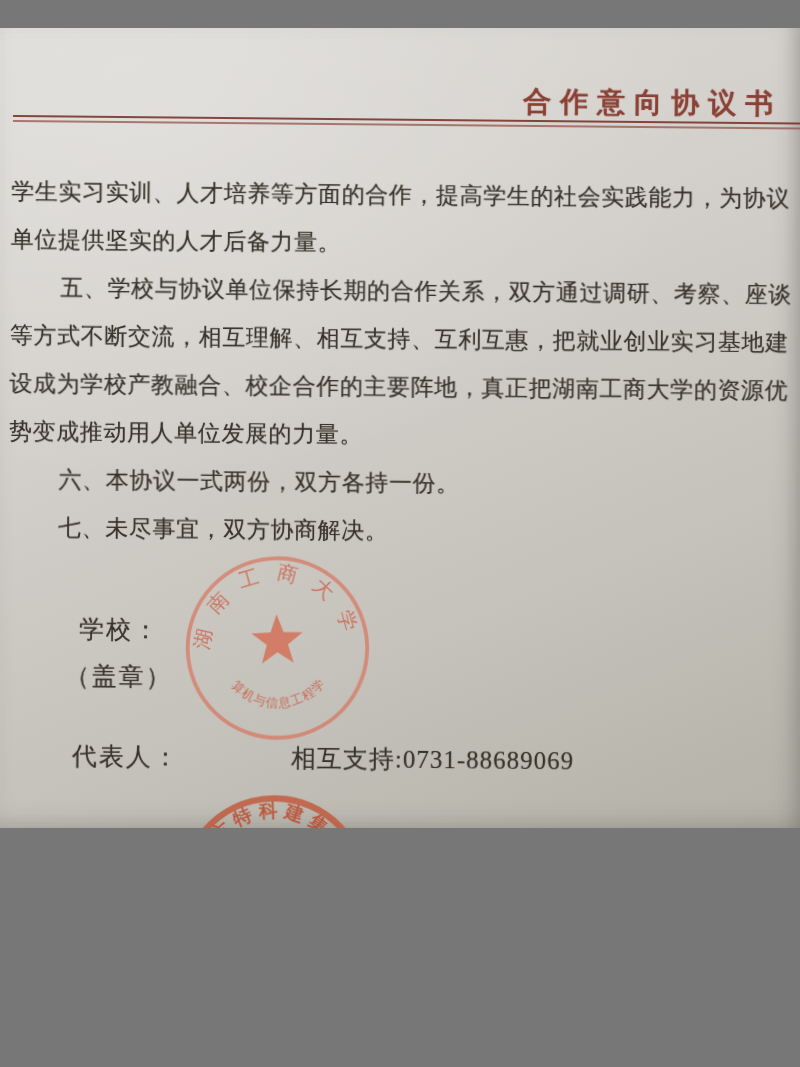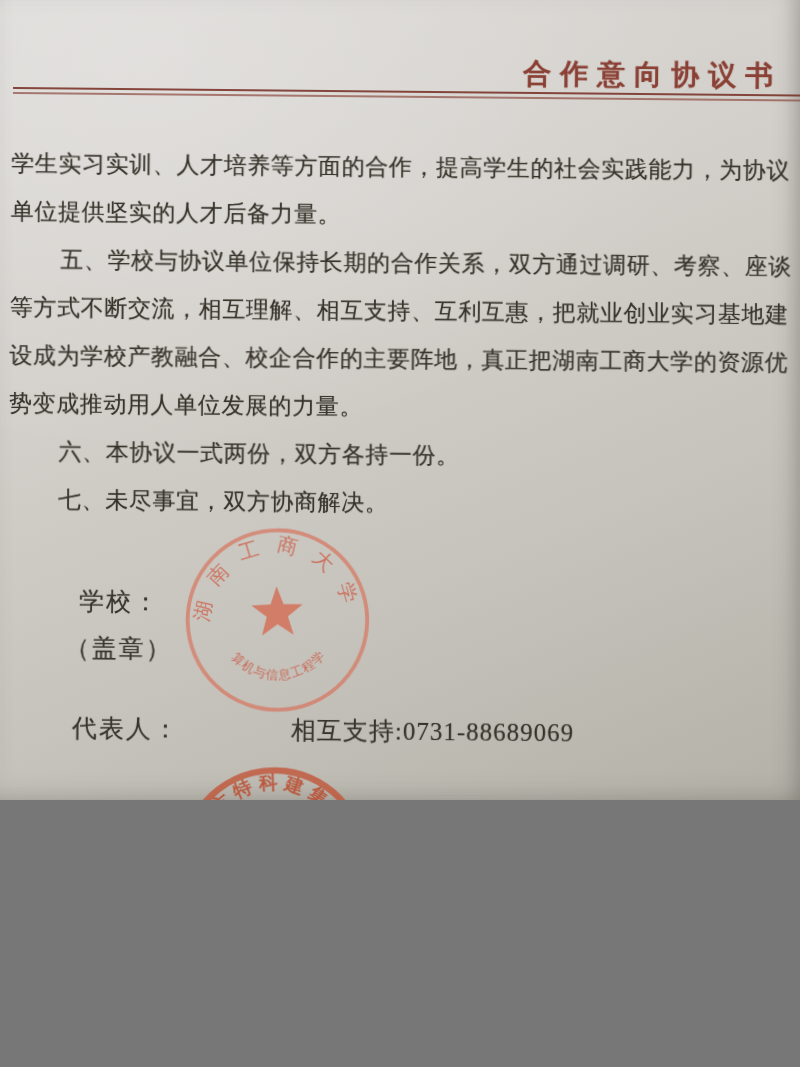--- a/index.html
+++ b/index.html
@@ -5,20 +5,21 @@
   html,body{margin:0;padding:0;background:#777;}
   .page{
     position:relative;width:800px;height:800px;overflow:hidden;
     background:
       radial-gradient(130% 90% at 18% 8%, rgba(255,255,255,.22), rgba(255,255,255,0) 55%),
       linear-gradient(158deg,#dcdad7 0%,#d3d0cb 38%,#c6c3bc 68%,#b4b1a8 100%);
     box-shadow:inset -16px 0 22px -12px rgba(80,78,70,.38),
                inset 0 -14px 26px -14px rgba(80,78,70,.30),
                inset 0 10px 18px -12px rgba(255,255,255,.25);
     font-family:"Liberation Serif","DejaVu Serif",serif;
+    margin-top:28px;
   }
   .tilt{position:absolute;inset:0;transform:rotate(.55deg);transform-origin:16px 90px;}
   .print{color:#37332b;text-shadow:0 0 1px rgba(55,51,43,.45);filter:blur(.25px);}
   .title{
     position:absolute;top:50px;right:18px;
     font-size:28px;font-weight:bold;letter-spacing:9px;color:#8a4034;
     text-shadow:0 0 1px rgba(138,64,52,.55);white-space:nowrap;filter:blur(.2px);
   }
   .rule{
     position:absolute;left:13px;right:-8px;top:87px;height:3px;

